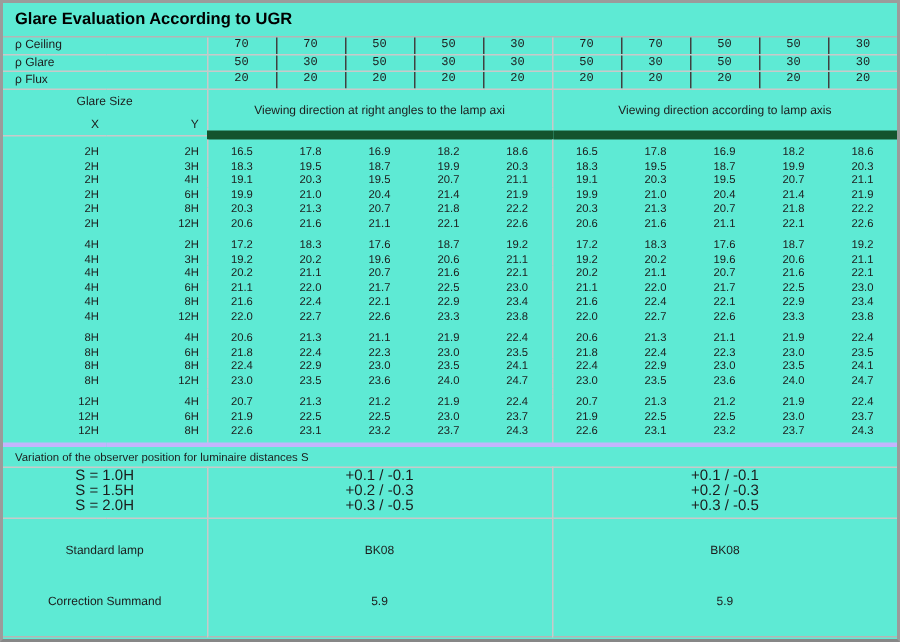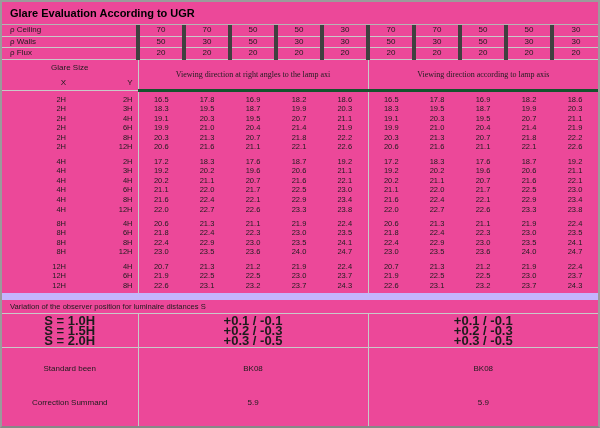--- a/index.html
+++ b/index.html
@@ -1,20 +1,20 @@
 <!DOCTYPE html>
 <html><head>
 <meta charset="utf-8">
 <style>
   html,body{margin:0;padding:0;background:#e8e8e8;}
   .page{
     position:relative;
     width:600px;height:428px;
     box-sizing:border-box;
-    background:#ec4899;
+    background:#5eead4;
     border:2px solid #9b9b9b;
     border-bottom-color:#878787;
     font-family:"Liberation Sans","DejaVu Sans",sans-serif;
     color:#1c1c1c;
     overflow:hidden;
   }
   .title{
     height:23px;
     line-height:23px;
     padding-left:8px;
@@ -36,43 +36,42 @@
     height:9.6px;
     white-space:nowrap;
     overflow:hidden;
   }
   
   .c{text-align:center;}
   .r{text-align:right;padding-right:5px !important;}
   .l{text-align:left;padding-left:8px !important;}
   
   .dvdr{border-right:1px solid #c9c9c9;}
-  .sep{border-left:4px solid #404040;}
+  .sep{border-left:1px solid #404040;font-family:Liberation Mono, monospace;}
   
   tr.refl td{
     height:10.5px;line-height:10.5px;font-size:8px;
     border-bottom:1px solid #c9c9c9;
   }
   
   tr.hdr1 td{height:15px;line-height:15px;font-size:8px;}
   tr.hdr2 td{height:15px;line-height:13px;font-size:8px;border-bottom:1px solid #c9c9c9;}
-  td.vh{font-size:8px;vertical-align:middle;border-bottom:3px solid #14532d;font-family:Liberation Serif, serif;}
+  td.vh{font-size:8px;vertical-align:middle;border-bottom:6px solid #14532d;}
   
   tr.pad td{height:3px;line-height:3px;}
   tr.gap td{height:4.5px;line-height:4.5px;}
   
   tr.varhead td{
     height:13px;line-height:13px;font-size:7.6px;
-    border-top:7px solid #c4b5fd;
+    border-top:3px solid #c4b5fd;
     border-bottom:1px solid #c9c9c9;
   }
   tr.varrows td{
-    height:33px;font-size:13px;vertical-align:middle;
+    height:33px;font-size:10px;vertical-align:middle;
     border-bottom:1px solid #c9c9c9;
-    font-weight:bold;
   }
   tr.varrows .stack div{line-height:10px;text-align:center;}
   
   tr.standard td{height:42px;font-size:8px;vertical-align:middle;}
   tr.correction td{height:26px;font-size:8px;vertical-align:middle;}
   tr.emptyrow td{height:10px;line-height:10px;}
   
   tr.footer td{
     height:20px;line-height:20px;font-size:7.6px;
     border-top:1px solid #b5b5b5;
@@ -109,21 +108,21 @@
           <td class="c sep">50</td>
           <td class="c sep">50</td>
           <td class="c sep dvdr">30</td>
           <td class="c sep">70</td>
           <td class="c sep">70</td>
           <td class="c sep">50</td>
           <td class="c sep">50</td>
           <td class="c sep">30</td>
         </tr>
         <tr class="refl">
-          <td class="l dvdr" colspan="2">ρ  Walls</td>
+          <td class="l dvdr" colspan="2">ρ  Glare</td>
           <td class="c sep">50</td>
           <td class="c sep">30</td>
           <td class="c sep">50</td>
           <td class="c sep">30</td>
           <td class="c sep dvdr">30</td>
           <td class="c sep">50</td>
           <td class="c sep">30</td>
           <td class="c sep">50</td>
           <td class="c sep">30</td>
           <td class="c sep">30</td>
@@ -473,21 +472,21 @@
             <div>+0.1 / -0.1</div>
             <div>+0.2 / -0.3</div>
             <div>+0.3 / -0.5</div>
           </div>
         </td>
       </tr>
     </tbody>
 
     <tbody>
       <tr class="standard">
-        <td colspan="2" class="c dvdr">Standard been</td>
+        <td colspan="2" class="c dvdr">Standard lamp</td>
         <td colspan="5" class="c dvdr">BK08</td>
         <td colspan="5" class="c">BK08</td>
       </tr>
       <tr class="correction">
         <td colspan="2" class="c dvdr">Correction Summand</td>
         <td colspan="5" class="c dvdr">5.9</td>
         <td colspan="5" class="c">5.9</td>
       </tr>
       <tr class="emptyrow">
         <td colspan="2" class="dvdr"></td>

